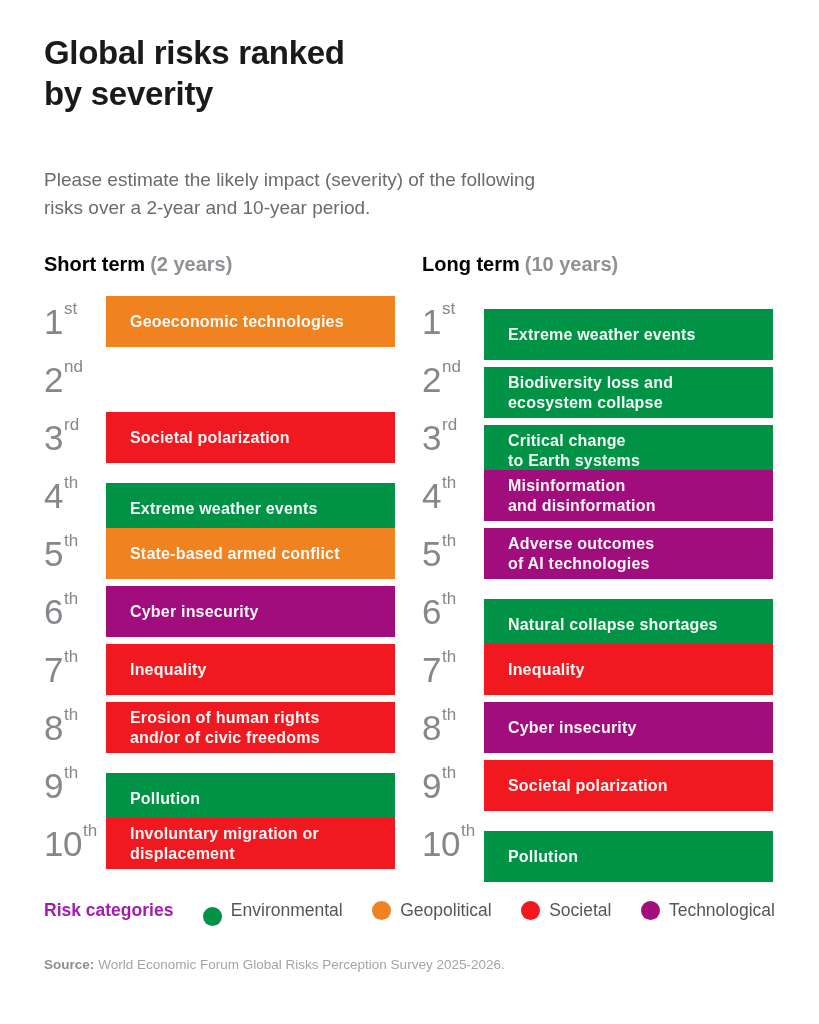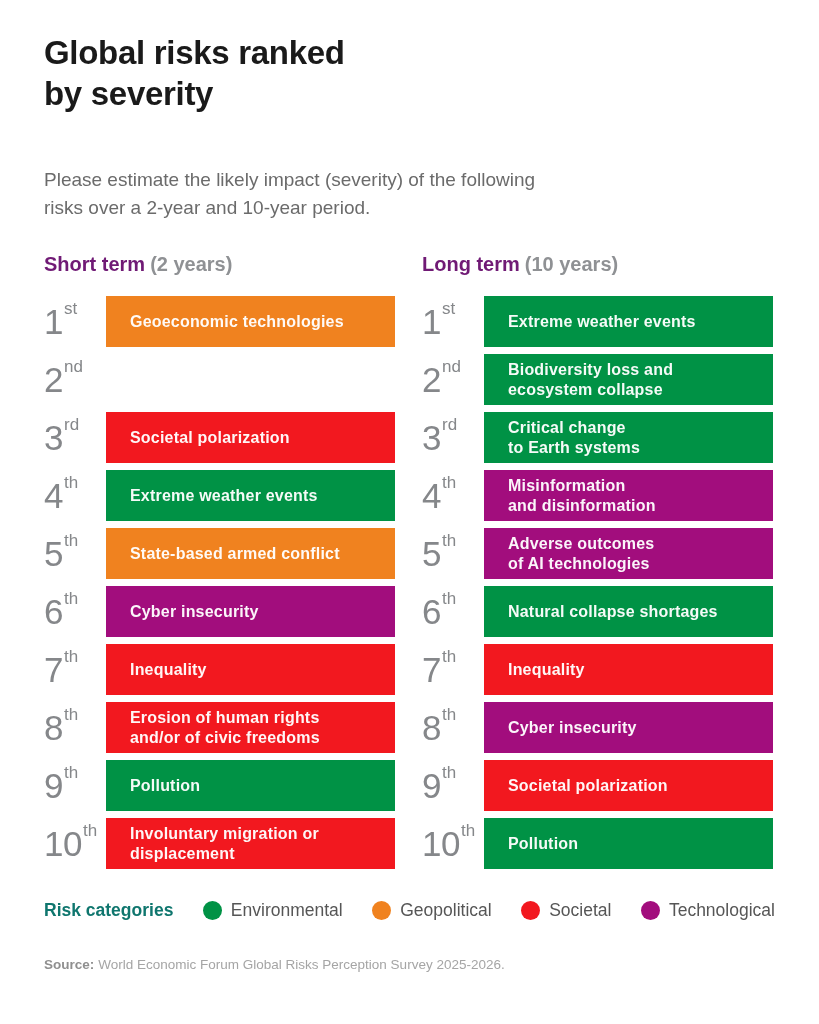--- a/index.html
+++ b/index.html
@@ -19,48 +19,48 @@
 
   .intro {
     position:absolute; left:44px; top:166px;
     font-size:19px; color:#6b6b6b; line-height:28px; white-space:pre-line;
   }
 
   .col { position:absolute; top:247px; width:351px; }
   .col-short { left:44px; }
   .col-long  { left:422px; }
   .col-header { height:49px; padding-top:6px; box-sizing:border-box; font-size:20px; }
-  .col-header .strong { font-weight:700; color:#701a75; }
+  .col-header .strong { font-weight:700; color:#000000; }
   .col-header .paren  { font-weight:700; color:#8f9194; margin-left:5px; }
 
   .row { display:flex; margin-bottom:7px; height:51px; }
   .rank {
     width:62px; flex:0 0 62px; display:flex; align-items:center;
     font-size:35px; color:#85878a; letter-spacing:-0.5px;
   }
   .rank sup { font-size:17px; line-height:0; position:relative; top:-0.72em; margin-left:1px; letter-spacing:0; }
   .bar {
     width:289px; flex:0 0 289px; height:51px; box-sizing:border-box;
     display:flex; align-items:center; padding-left:24px; padding-right:8px;
   }
   .bar-label {
     font-size:16px; font-weight:700; color:rgba(255,255,255,0.96);
     line-height:20px; letter-spacing:0.2px; white-space:pre-line;
   }
 
-  .cat-environmental { background:var(--environmental); }
+  .cat-environmental { background:var(--environmental);margin-top:13px; }
   .cat-geopolitical  { background:var(--geopolitical); }
   .cat-societal      { background:var(--societal); }
   .cat-technological { background:var(--technological); }
 
   .legend {
     position:absolute; left:44px; top:897px; width:731px; height:26px;
     display:flex; align-items:center; justify-content:space-between;
   }
-  .legend-title { font-size:17.5px; font-weight:700; color:#0f766e; }
+  .legend-title { font-size:17.5px; font-weight:700; color:#a21caf; }
   .legend-item { display:flex; align-items:center; }
   .legend-item .dot { width:19px; height:19px; border-radius:50%; margin-right:9px; }
   .legend-item .lbl { font-size:17.5px; color:#565656; }
 
   .source { position:absolute; left:44px; top:957px; font-size:13.5px; color:#a5a5a5; }
   .source .prefix { font-weight:700; color:#8f8f8f; margin-right:4px; }
 </style>
 </head>
 <body>
 

